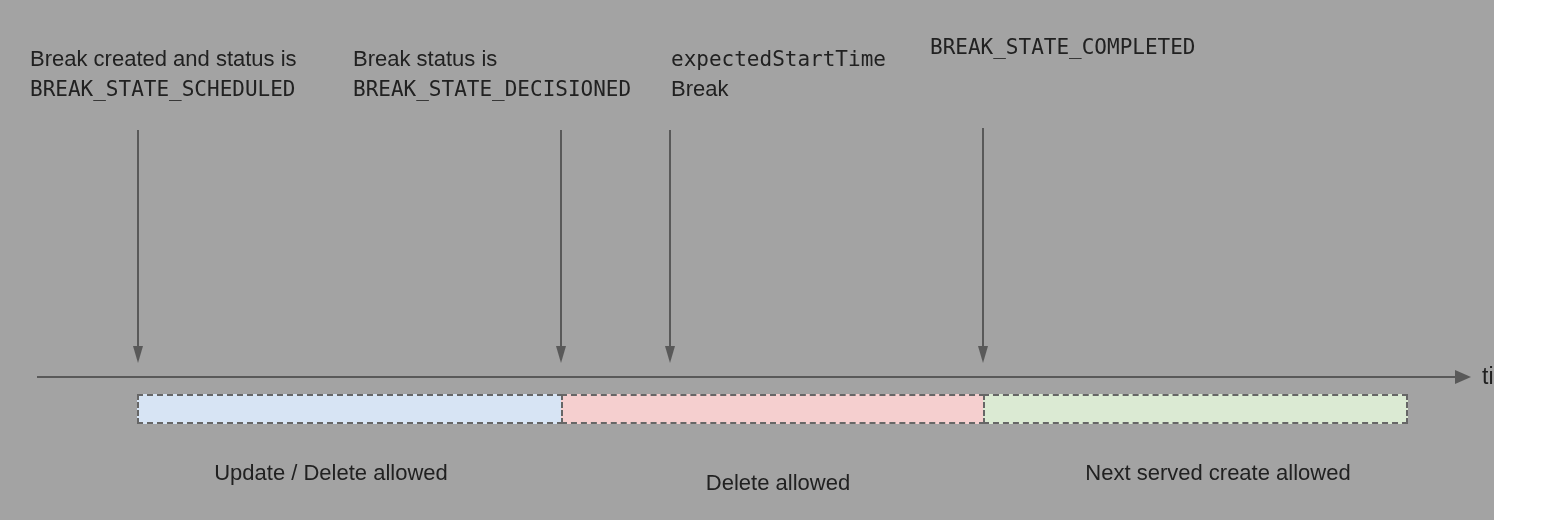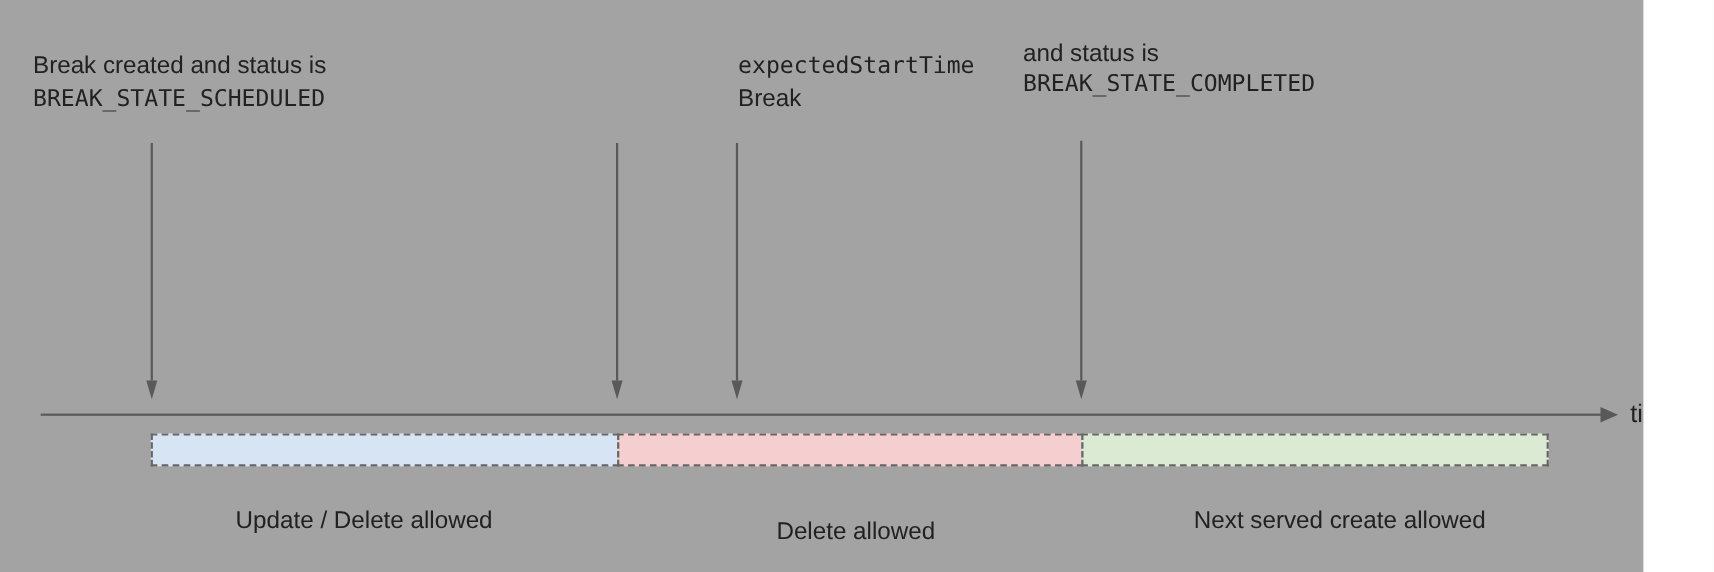--- a/index.html
+++ b/index.html
@@ -85,28 +85,31 @@
 </head>
 <body>
 
 <div class="canvas">
 
   <div class="annotation" style="left:30px; top:44px;">
     <div class="line">Break created and status is</div>
     <div class="line mono">BREAK_STATE_SCHEDULED</div>
   </div>
 
+  <div class="annotation" style="left:353px; top:44px;">
+    <div class="line">Break status is</div>
+    <div class="line mono">BREAK_STATE_DECISIONED</div>
+  </div>
 
   <div class="annotation" style="left:671px; top:44px;">
     <div class="line mono">expectedStartTime</div>
     <div class="line">Break</div>
   </div>
 
   <div class="annotation a4" style="left:930px; top:33px;">
-    <div class="line">and status is</div>
     <div class="line mono">BREAK_STATE_COMPLETED</div>
   </div>
 
   <div class="v-arrow" style="left:132px; top:130px;">
     <div class="shaft" style="height:216px"></div>
     <div class="head" style="top:216px"></div>
   </div>
   <div class="v-arrow" style="left:555px; top:130px;">
     <div class="shaft" style="height:216px"></div>
     <div class="head" style="top:216px"></div>

